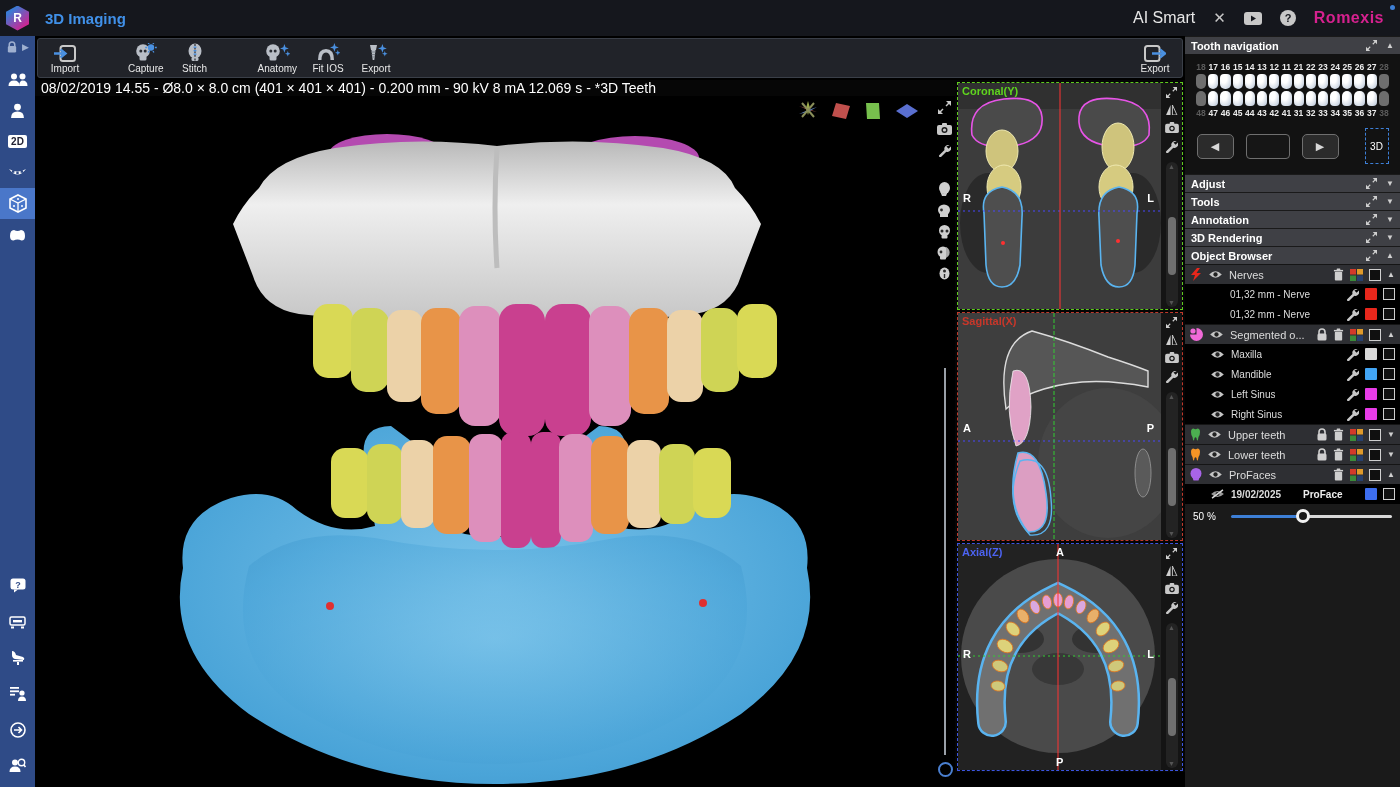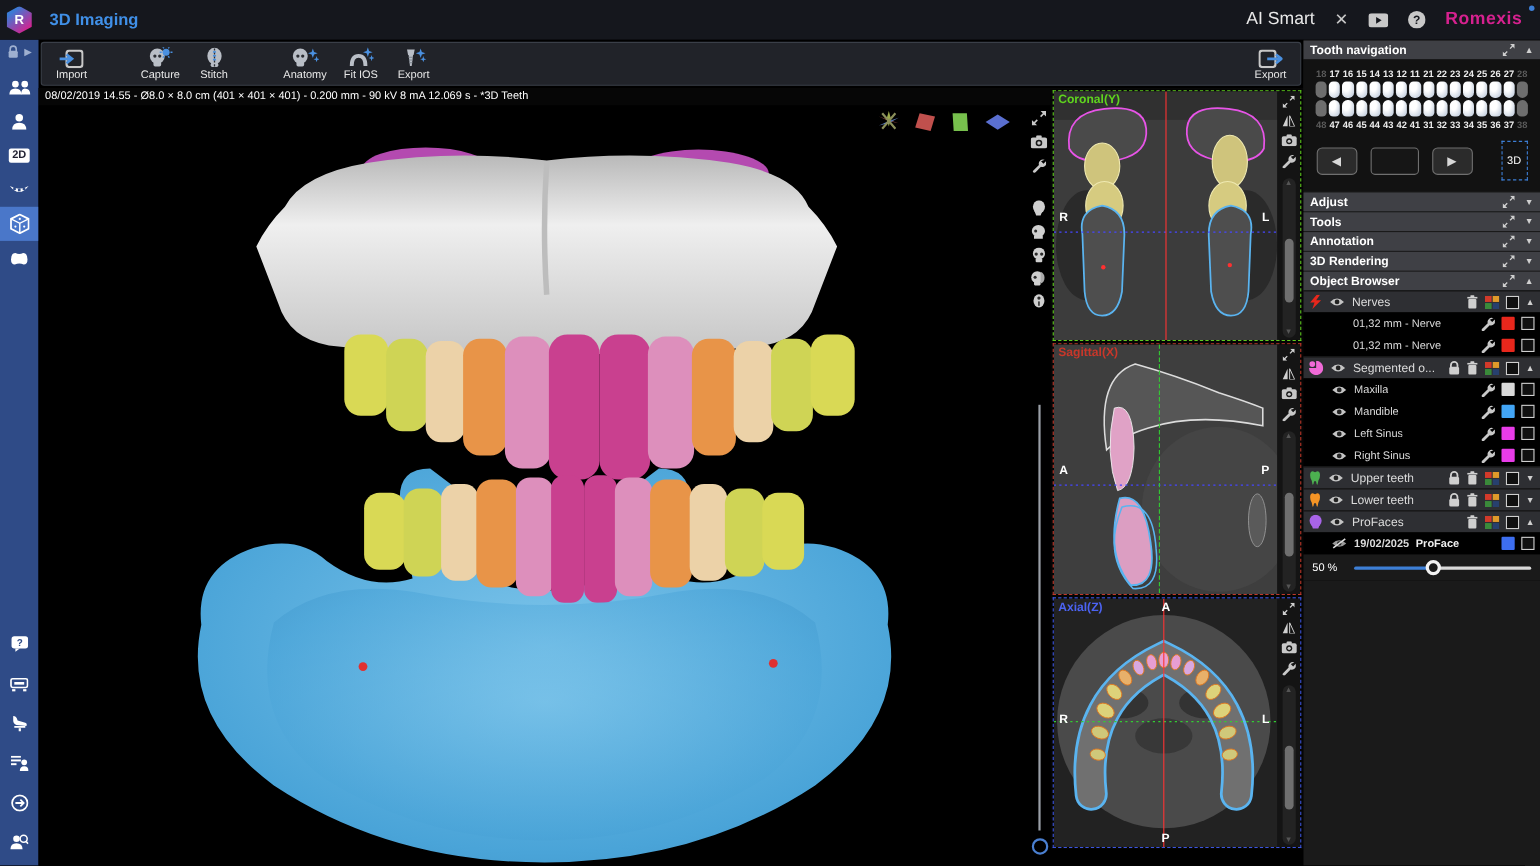--- a/index.html
+++ b/index.html
@@ -38,21 +38,21 @@
   .toolbar { position:absolute; left:37px; top:38px; width:1146px; height:40px; background:#212329;
              border:1px solid #3a3f48; border-radius:3px; display:flex; align-items:flex-end; padding:0 10px 3px 10px; }
   .tgroup { display:flex; gap:14px; margin-right:46px; }
   .tool { display:flex; flex-direction:column; align-items:center; gap:1px; cursor:pointer; min-width:34px; }
   .tool .ticon { height:22px; display:flex; align-items:flex-end; }
   .tool .tlabel { font-size:10px; color:#e8e8e8; white-space:nowrap; }
   .tool-export { margin-left:auto; }
 
   
   .infobar { position:absolute; left:35px; top:80px; width:1150px; height:16px; background:#060606;
-             color:#fff; font-size:10px; line-height:16px; padding-left:6px; white-space:nowrap; }
+             color:#fff; font-size:14px; line-height:16px; padding-left:6px; white-space:nowrap; }
 
   
   .viewport { position:absolute; left:35px; top:96px; width:920px; height:691px; background:#000; }
   .plane-toggles { position:absolute; top:5px; right:36px; display:flex; gap:12px; align-items:center; z-index:3; }
   .vp-strip { position:absolute; right:1px; top:5px; bottom:0; width:20px; display:flex; flex-direction:column;
               align-items:center; gap:9px; z-index:3; }
   .vp-presets { margin-top:16px; display:flex; flex-direction:column; gap:7px; align-items:center; }
   .vp-slider { position:absolute; right:9px; top:272px; bottom:32px; width:2px; background:#9aa0a8; }
   .vp-slider-handle { position:absolute; right:2px; bottom:10px; width:15px; height:15px; border-radius:50%;
                       border:2px solid #4a7fd0; background:transparent; cursor:pointer; }
@@ -1159,21 +1159,21 @@
         <div class="obrow item">
           <span class="indent1"></span>
           <span>
             <svg width="15" height="10" viewBox="0 0 16 11">
               <path d="M1 5.5 Q8 -1 15 5.5 Q8 12 1 5.5Z" fill="#9a9a9a"></path>
               <circle cx="8" cy="5.5" r="2.2" fill="#222"></circle>
               <line x1="2" y1="10" x2="14" y2="1" stroke="#dcdcdc" stroke-width="1.6"></line>
             </svg>
           </span>
           <span class="rlabel" style="font-size:10px;font-weight:bold;">19/02/2025</span>
-          <span class="proface-name" style="">ProFace</span>
+          <span class="proface-name" style="margin-left:16px;">ProFace</span>
           <span class="spacer"></span>
           <span class="right-icons">
             <span class="swatch" style="background:#3d6ef0"></span>
             <span class="checkbox"></span>
           </span>
         </div>
         <div class="slider-row">
           <span class="pct">50 %</span>
           <span class="slider-track" style="background:linear-gradient(to right,#3d7fd6 0 45%,#d8d8d8 45% 100%)">
             <span class="slider-handle" style="left:45%"></span>

